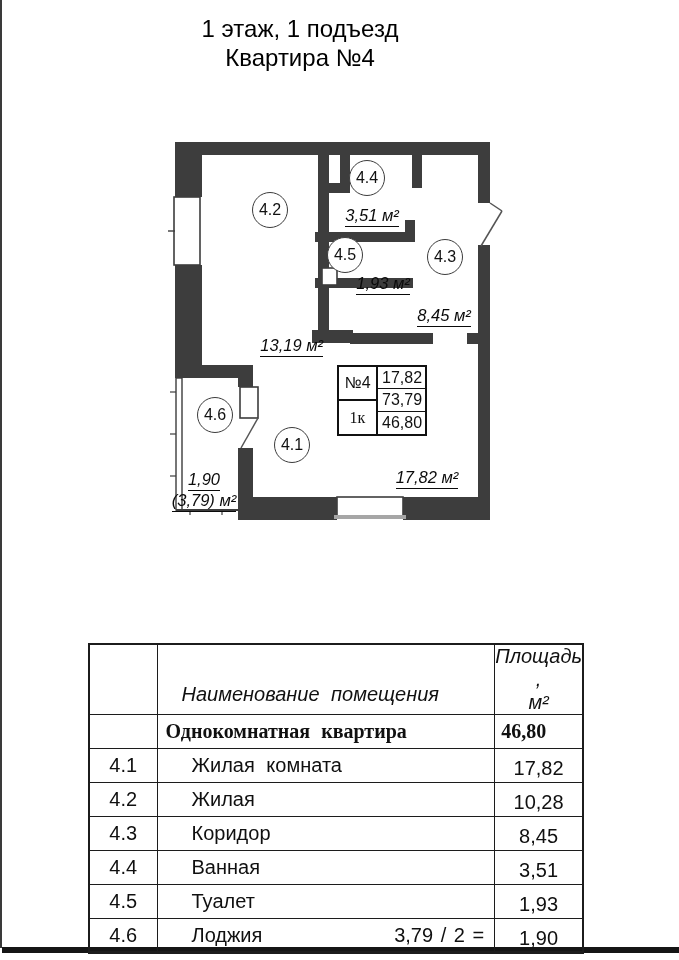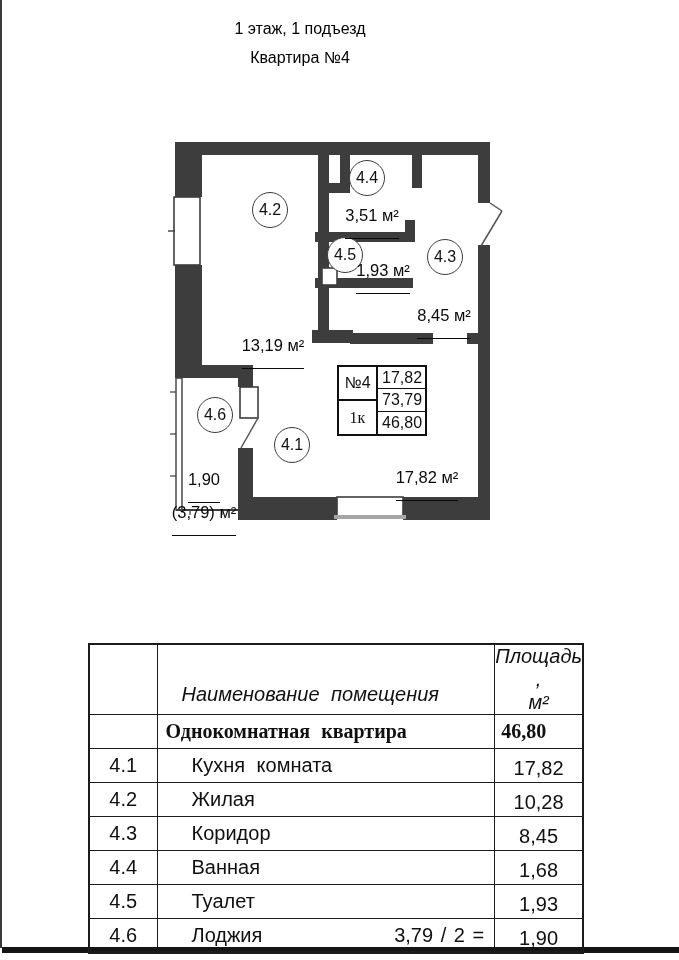--- a/index.html
+++ b/index.html
@@ -7,30 +7,30 @@
   #page {
     position:relative; width:679px; height:960px; background:#fff;
     font-family:"Liberation Sans", sans-serif; color:#111; overflow:hidden;
   }
   
   .frame-left { position:absolute; left:0; top:0; width:2px; height:948px; background:#3a3a3a; }
   .frame-bottom { position:absolute; left:2px; top:947px; width:677px; height:6px; background:#151515; }
 
   
   .title-block { position:absolute; left:0; top:14px; width:600px; text-align:center;
-    font-size:16px; line-height:29px; color:#000; }
+    font-size:24px; line-height:29px; color:#000; }
 
   
   .plan { position:absolute; left:168px; top:134px; width:336px; height:396px; }
   .plan svg { position:absolute; left:0; top:0; z-index:1; }
   .room-circle { position:absolute; z-index:2; width:36px; height:36px; border:1.4px solid #3c3c3c;
     border-radius:50%; background:#fff; display:flex; align-items:center; justify-content:center;
     font-size:16px; color:#111; }
   .plan-label { position:absolute; z-index:2; width:84px; text-align:center; font-size:16.5px; color:#0a0a0a; }
-  .plan-label .u { display:inline-block; border-bottom:1.6px solid #0a0a0a; padding-bottom:13px; white-space:nowrap; }
+  .plan-label .u { display:inline-block; border-bottom:1.6px solid #0a0a0a; padding-bottom:1px; white-space:nowrap;font-style:italic; }
 
   .infobox { position:absolute; z-index:3; left:169px; top:231px; width:90px; height:71px;
     border:2px solid #111; background:#fff; display:flex; font-size:16px; }
   .ib-left { width:39px; border-right:2px solid #111; display:flex; flex-direction:column; }
   .ib-cell1 { height:34px; border-bottom:2px solid #111; display:flex; align-items:center; justify-content:center; }
   .ib-cell2 { flex:1; display:flex; align-items:center; justify-content:center;font-family:Liberation Serif, serif; }
   .ib-right { flex:1; display:flex; flex-direction:column; }
   .ib-val { padding-left:4px; display:flex; align-items:center; height:22px; }
   .ib-val.mid { height:23px; }
   .ib-val.b1, .ib-val.mid { border-bottom:1.5px solid #111; }
@@ -132,23 +132,23 @@
         <span>4.3</span>
       </div>
     <div class="room-circle" style="left:106px; top:293px;">
         <span>4.1</span>
       </div>
     <div class="room-circle" style="left:29px; top:263px;">
         <span>4.6</span>
       </div>
 
     <div class="plan-label" style="left:162px; top:72px;"><span class="u">3,51 м²</span></div>
-    <div class="plan-label" style="left:173px; top:127px;"><span class="u">1,93 м²</span></div>
+    <div class="plan-label" style="left:173px; top:140px;"><span class="u">1,93 м²</span></div>
     <div class="plan-label" style="left:234px; top:172px;"><span class="u">8,45 м²</span></div>
-    <div class="plan-label" style="left:63px; top:202px;"><span class="u">13,19 м²</span></div>
+    <div class="plan-label" style="left:71px; top:202px;text-align:right;"><span class="u">13,19 м²</span></div>
     <div class="plan-label" style="left:217px; top:334px;text-align:center;"><span class="u">17,82 м²</span></div>
     <div class="plan-label" style="left:0px; top:336px; width:72px;">
       <span class="u">1,90</span><br>
       <span class="u">(3,79) м²</span>
     </div>
 
     <div class="infobox">
       <div class="ib-left">
         <div class="ib-cell1">№4</div>
         <div class="ib-cell2">1к</div>
@@ -171,37 +171,37 @@
         <div>м²</div>
       </td>
     </tr>
     <tr class="sum-row">
       <td class="col-num"></td>
       <td class="col-name sum-name">Однокомнатная квартира</td>
       <td class="col-area sum-area">46,80</td>
     </tr>
     <tr class="data-row">
       <td class="col-num">4.1</td>
-      <td class="col-name">Кухня комната</td>
+      <td class="col-name">Жилая комната</td>
       <td class="col-area">17,82</td>
     </tr>
     <tr class="data-row">
       <td class="col-num">4.2</td>
       <td class="col-name">Жилая</td>
       <td class="col-area">10,28</td>
     </tr>
     <tr class="data-row">
       <td class="col-num">4.3</td>
       <td class="col-name">Коридор</td>
       <td class="col-area">8,45</td>
     </tr>
     <tr class="data-row">
       <td class="col-num">4.4</td>
       <td class="col-name">Ванная</td>
-      <td class="col-area">1,68</td>
+      <td class="col-area">3,51</td>
     </tr>
     <tr class="data-row">
       <td class="col-num">4.5</td>
       <td class="col-name">Туалет</td>
       <td class="col-area">1,93</td>
     </tr>
     <tr class="data-row">
       <td class="col-num">4.6</td>
       <td class="col-name">
         <span>Лоджия</span>

